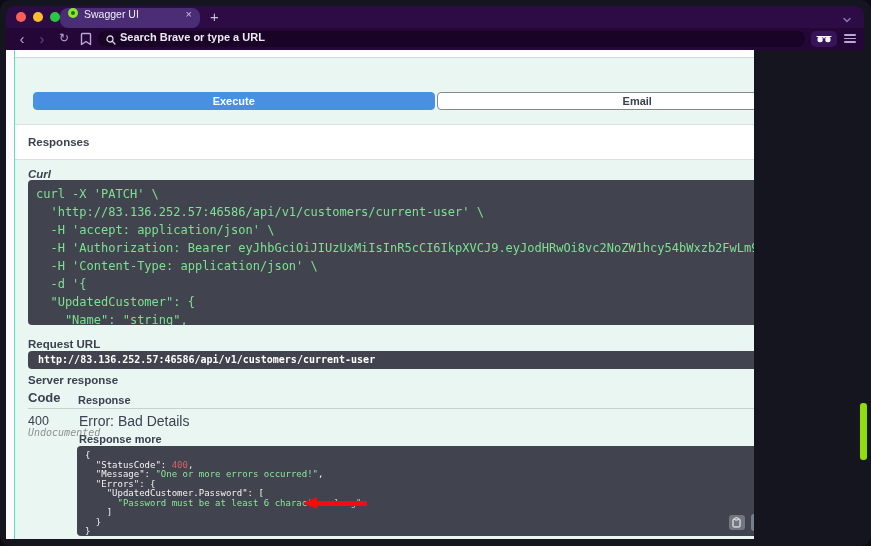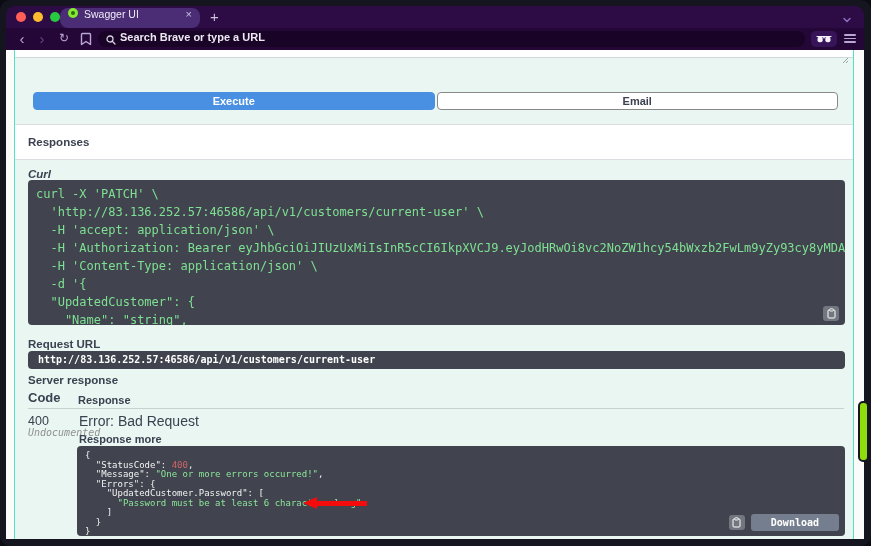--- a/index.html
+++ b/index.html
@@ -23,21 +23,21 @@
   .nav-ic.dim { color:#63498d; }
   .bookmark-box { position:absolute; left:74px; top:4px; }
   .urlbar { position:absolute; left:92px; top:3px; right:59px; height:16px; background:#190327; border-radius:8px; display:flex; align-items:flex-start; padding:0 8px; gap:4px; }
   .urlbar input { background:transparent; border:none; outline:none; color:#ece7f2; font-size:11px; font-weight:bold; width:100%; font-family:"Liberation Sans",sans-serif; }
   .urlbar input::placeholder { color:#ece7f2; opacity:1; }
   .badge { position:absolute; right:27px; top:3px; width:26px; height:16px; background:#371457; border-radius:5px; display:flex; align-items:center; justify-content:center; }
   .menu-ic { position:absolute; right:8px; top:6px; width:12px; display:flex; flex-direction:column; gap:2px; }
   .menu-ic i { display:block; height:1.6px; background:#b9a8d6; border-radius:1px; }
 
   
-  .page { position:absolute; left:6px; top:50px; width:858px; height:489px; background:#fbfbfb; overflow:hidden; }
+  .page { position:absolute; left:6px; top:50px; width:748px; height:489px; background:#fbfbfb; overflow:hidden; }
   .opblock { position:absolute; left:8px; top:0; width:840px; height:489px; background:#e9f6f1; border-left:1px solid #50e3c2; border-right:1px solid #50e3c2; }
   .txtarea { position:absolute; left:0; right:0; top:0; height:8px; background:#fff; border-bottom:1px solid #cfd8dc; }
   .resize-handle { position:absolute; right:4px; top:0px; }
 
   .exec-row { position:absolute; left:18px; right:15px; top:42px; height:18px; display:flex; gap:2px; }
   .btn { flex:1; border-radius:4px; font-size:11px; font-weight:bold; text-align:center; line-height:17px; }
   .btn-execute { background:#4990e2; color:#fff; border:1px solid #4990e2; }
   .btn-clear { background:#fff; color:#3b4151; border:1px solid #888; }
 
   .responses-band { position:absolute; left:0; right:0; top:74px; height:36px; background:#fff; border-top:1px solid rgba(59,65,81,.18); border-bottom:1px solid rgba(59,65,81,.18); }
@@ -186,21 +186,21 @@
         <span>http://83.136.252.57:46586/api/v1/customers/current-user</span>
       </div>
 
       <span class="lbl lbl-serverresp">Server response</span>
       <span class="hdr-code">Code</span>
       <span class="hdr-details">Response</span>
       <div class="hdr-rule"></div>
 
       <span class="code-val">400</span>
       <span class="code-note">Undocumented</span>
-      <span class="resp-desc">Error: Bad Request</span>
+      <span class="resp-desc">Error: Bad Details</span>
       <span class="lbl lbl-respbody">Response more</span>
 
       <div class="codeblock resp-block">
         <div class="resp-code"><div><span class="tok-w">{</span></div><div><span class="tok-w">  "StatusCode": </span><span class="tok-n">400</span><span class="tok-w">,</span></div><div><span class="tok-w">  "Message": </span><span class="tok-g">"One or more errors occurred!"</span><span class="tok-w">,</span></div><div><span class="tok-w">  "Errors": {</span></div><div><span class="tok-w">    "UpdatedCustomer.Password": [</span></div><div><span class="tok-g">      "Password must be at least 6 characters long"</span></div><div><span class="tok-w">    ]</span></div><div><span class="tok-w">  }</span></div><div><span class="tok-w">}</span></div></div>
         <div class="arrow">
           <span class="head"></span>
             <span class="shaft"></span>
         </div>
         <div class="resp-actions">
           <div class="copy-btn resp-copy">

